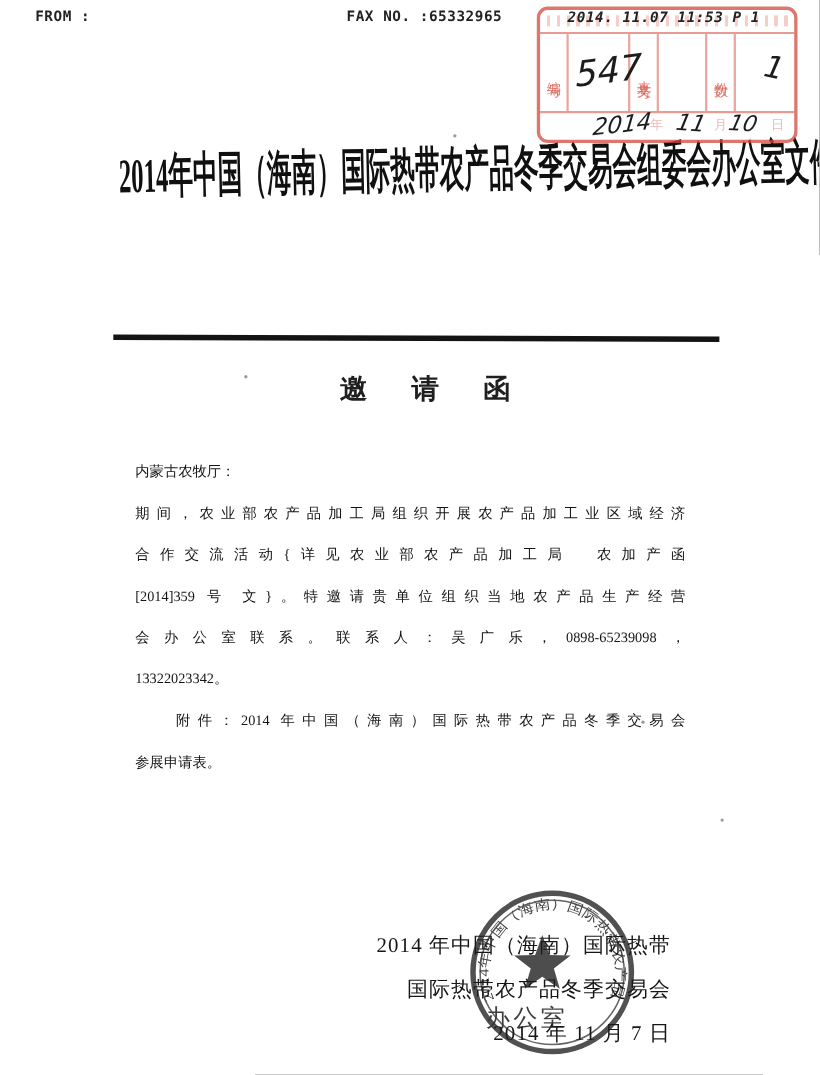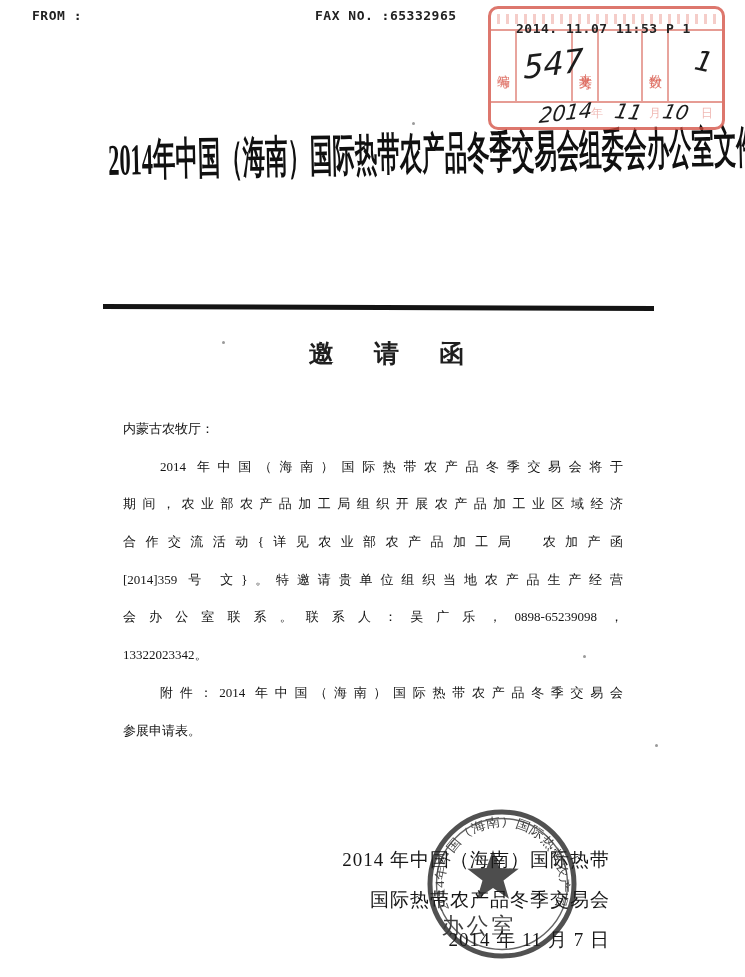--- a/index.html
+++ b/index.html
@@ -8,21 +8,21 @@
     background:#ffffff; overflow:hidden;
     font-family:"Liberation Serif","DejaVu Serif",serif; color:#1a1a1a;
   }
   
   .fax-line{
     position:absolute; top:8px; font-family:"DejaVu Sans Mono",monospace;
     font-size:13px; font-weight:bold; color:#222; letter-spacing:.5px; white-space:nowrap;
   }
   .fax-from{left:32px;}
   .fax-no{left:293px;margin-left:22px;}
-  .fax-ts{left:516px; top:21px; z-index:6;}
+  .fax-ts{left:516px; top:9px; z-index:6;font-style:italic;}
   
   .rbox{
     position:absolute; left:488px; top:6px; width:237px; height:124px;
     border:3px solid rgba(209,74,60,.75); border-radius:10px; z-index:4;
     box-sizing:border-box;
   }
   .rbox-top{
     height:20px; border-bottom:2px solid rgba(209,74,60,.55);
     background:repeating-linear-gradient(90deg, rgba(226,112,100,.35) 0 3px, rgba(226,112,100,0) 3px 9px);
     background-size:100% 10px; background-position:6px 5px; background-repeat:no-repeat;
@@ -126,21 +126,20 @@
   <div class="doc-title">
     <span class="inner">2014年中国（海南）国际热带农产品冬季交易会组委会办公室文件</span>
   </div>
 
   <div class="bar"></div>
 
   <div class="invite">邀 请 函</div>
 
   <div class="body">
     <div class="bline">内蒙古农牧厅：</div>
-      <div class="bline fill indent">2014 年中国（海南）国际热带农产品冬季交易会将于</div>
       <div class="bline fill">期间，农业部农产品加工局组织开展农产品加工业区域经济</div>
       <div class="bline fill">合作交流活动{详见农业部农产品加工局　农加产函</div>
       <div class="bline fill">[2014]359 号 文}。特邀请贵单位组织当地农产品生产经营</div>
       <div class="bline fill">会办公室联系。联系人：吴广乐，0898-65239098，</div>
       <div class="bline">13322023342。</div>
       <div class="bline fill indent">附件：2014 年中国（海南）国际热带农产品冬季交易会</div>
       <div class="bline">参展申请表。</div>
   </div>
 
   <div class="sig">

